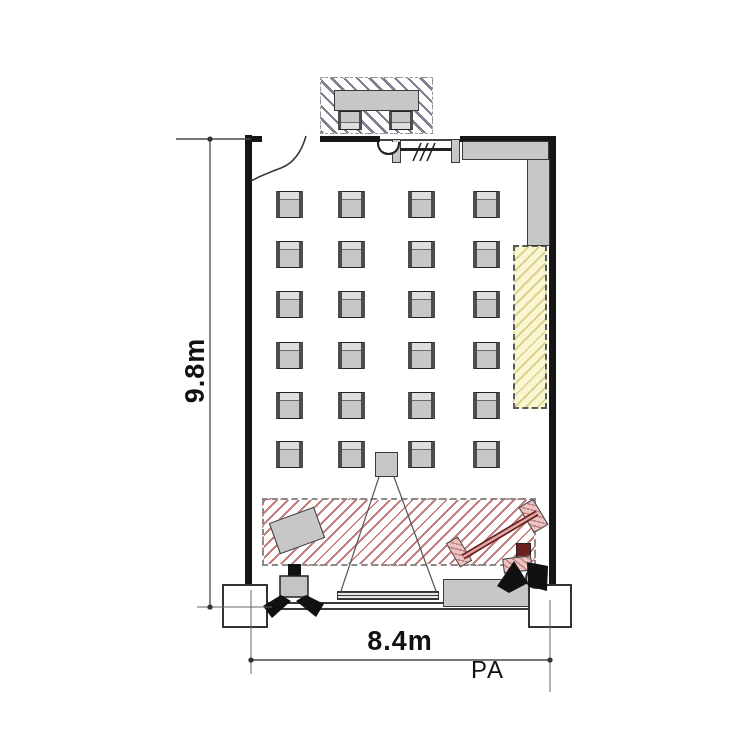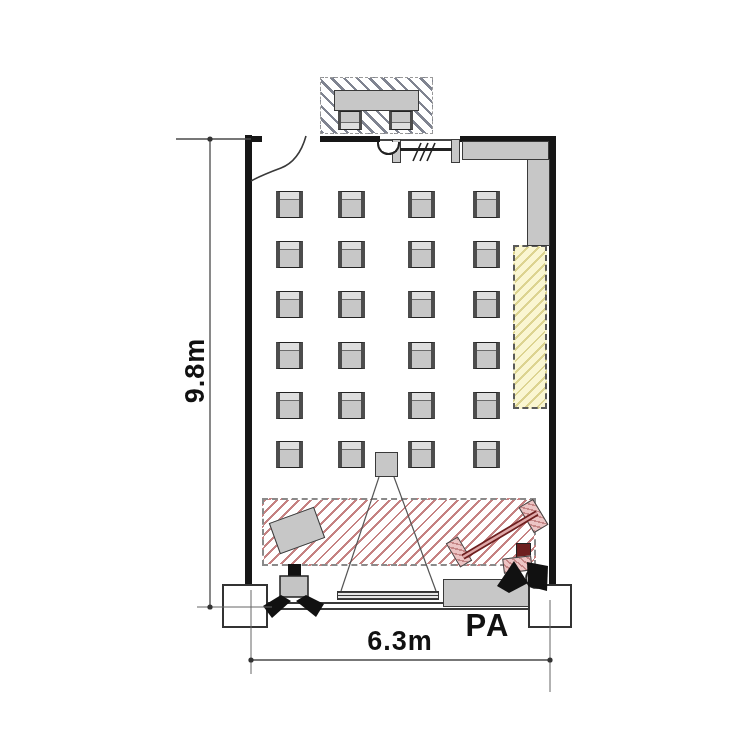--- a/index.html
+++ b/index.html
@@ -50,21 +50,21 @@
   }
   .semi-door{
     background:#fff;border:2px solid #222;border-top:none;
     border-radius:0 0 12px 12px;
   }
   .screen{
     background:repeating-linear-gradient(to bottom,#3c3c3c 0 1px,#e8e8e8 1px 3px);
     border:1px solid #333;
   }
   .dim-text{font-weight:700;font-size:27px;letter-spacing:1px;text-align:center;}
-  .pa-text{font-weight:700;font-size:31px;letter-spacing:2px;text-align:center;}
+  .pa-text{font-weight:400;font-size:24px;letter-spacing:2px;text-align:center;margin-top:48px;}
   svg.overlay{position:absolute;left:0;top:0;pointer-events:none;}
 </style>
 </head>
 <body>
 
 <div id="canvas">
 
   <div class="abs booth-zone" style="left:320px;top:77px;width:113px;height:57px;"></div>
   <div class="abs gray-fill" style="left:334px;top:90px;width:85px;height:21px;"></div>
   <div class="bchair" style="left:338px;top:111px;"></div>
@@ -179,15 +179,15 @@
     </g>
     <g fill="#333">
       <circle cx="210" cy="139" r="2.6"></circle>
       <circle cx="210" cy="607" r="2.6"></circle>
       <circle cx="251" cy="660" r="2.6"></circle>
       <circle cx="550" cy="660" r="2.6"></circle>
     </g>
   </svg>
 
   <div class="abs dim-text" style="left:160px;top:355px;width:70px;transform:rotate(-90deg);">9.8m</div>
-  <div class="abs dim-text" style="left:340px;top:626px;width:120px;">6.3m</div>
+  <div class="abs dim-text" style="left:340px;top:626px;width:120px;">8.4m</div>
   <div class="abs pa-text" style="left:448px;top:608px;width:80px;">PA</div>
 </div>
 
 </body></html>

